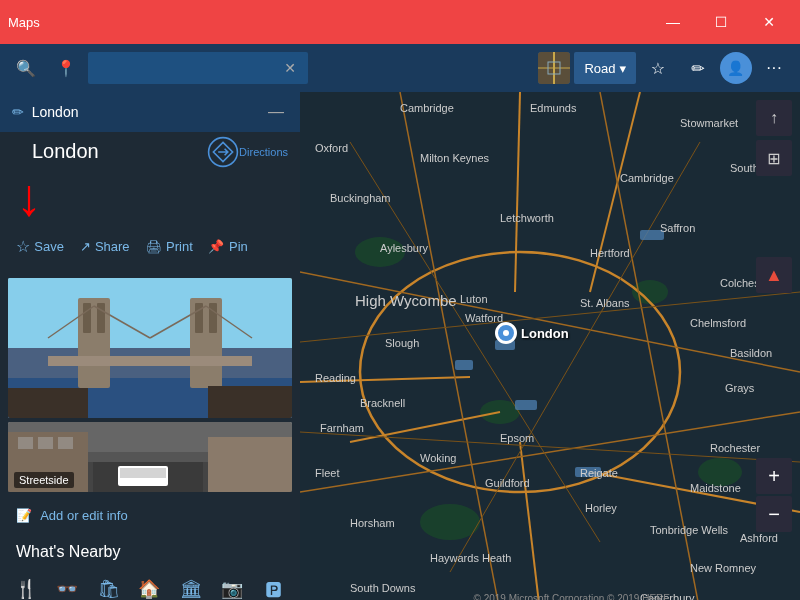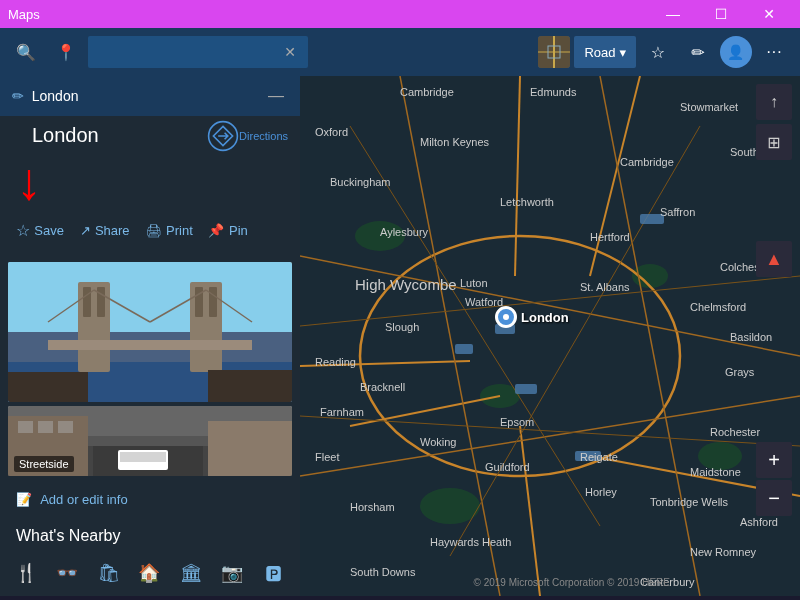--- a/index.html
+++ b/index.html
@@ -1,21 +1,21 @@
 <!DOCTYPE html>
 <html><head>
   <meta charset="utf-8">
   <style>
     * { margin: 0; padding: 0; box-sizing: border-box; }
     body { width: 800px; height: 600px; overflow: hidden; font-family: 'Segoe UI', Arial, sans-serif; background: #1a1a2e; }
 
     
     .title-bar {
-      height: 28px;
-      background: #d946ef;
+      height: 44px;
+      background: #ef4444;
       display: flex;
       align-items: center;
       padding: 0 8px;
       gap: 8px;
     }
     .title-bar-controls {
       margin-left: auto;
       display: flex;
       gap: 2px;
     }
@@ -608,21 +608,21 @@
     <div style="position:absolute;top:305px;left:60px;color:#ccc;font-size:11px;pointer-events:none;">Bracknell</div>
     <div style="position:absolute;top:330px;left:20px;color:#ccc;font-size:11px;pointer-events:none;">Farnham</div>
     <div style="position:absolute;top:340px;left:200px;color:#ccc;font-size:11px;pointer-events:none;">Epsom</div>
     <div style="position:absolute;top:350px;left:410px;color:#ccc;font-size:11px;pointer-events:none;">Rochester</div>
     <div style="position:absolute;top:360px;left:120px;color:#ccc;font-size:11px;pointer-events:none;">Woking</div>
     <div style="position:absolute;top:375px;left:280px;color:#ccc;font-size:11px;pointer-events:none;">Reigate</div>
     <div style="position:absolute;top:375px;left:15px;color:#ccc;font-size:11px;pointer-events:none;">Fleet</div>
     <div style="position:absolute;top:385px;left:185px;color:#ccc;font-size:11px;pointer-events:none;">Guildford</div>
     <div style="position:absolute;top:390px;left:390px;color:#ccc;font-size:11px;pointer-events:none;">Maidstone</div>
     <div style="position:absolute;top:410px;left:285px;color:#ccc;font-size:11px;pointer-events:none;">Horley</div>
-    <div style="position:absolute;top:420px;left:350px;color:#ccc;font-size:11px;pointer-events:none;">Tonbridge Wells</div>
+    <div style="position:absolute;top:432px;left:350px;color:#ccc;font-size:11px;pointer-events:none;">Tonbridge Wells</div>
     <div style="position:absolute;top:425px;left:50px;color:#ccc;font-size:11px;pointer-events:none;">Horsham</div>
     <div style="position:absolute;top:440px;left:440px;color:#ccc;font-size:11px;pointer-events:none;">Ashford</div>
     <div style="position:absolute;top:460px;left:130px;color:#ccc;font-size:11px;pointer-events:none;">Haywards Heath</div>
     <div style="position:absolute;top:470px;left:390px;color:#ccc;font-size:11px;pointer-events:none;">New Romney</div>
     <div style="position:absolute;top:490px;left:50px;color:#ccc;font-size:11px;pointer-events:none;">South Downs</div>
     <div style="position:absolute;top:500px;left:340px;color:#ccc;font-size:11px;pointer-events:none;">Canterbury</div>
 
     <div style="position:absolute;top:70px;left:430px;color:#ccc;font-size:11px;pointer-events:none;">Southend-...</div>
 
     <div class="london-pin">

